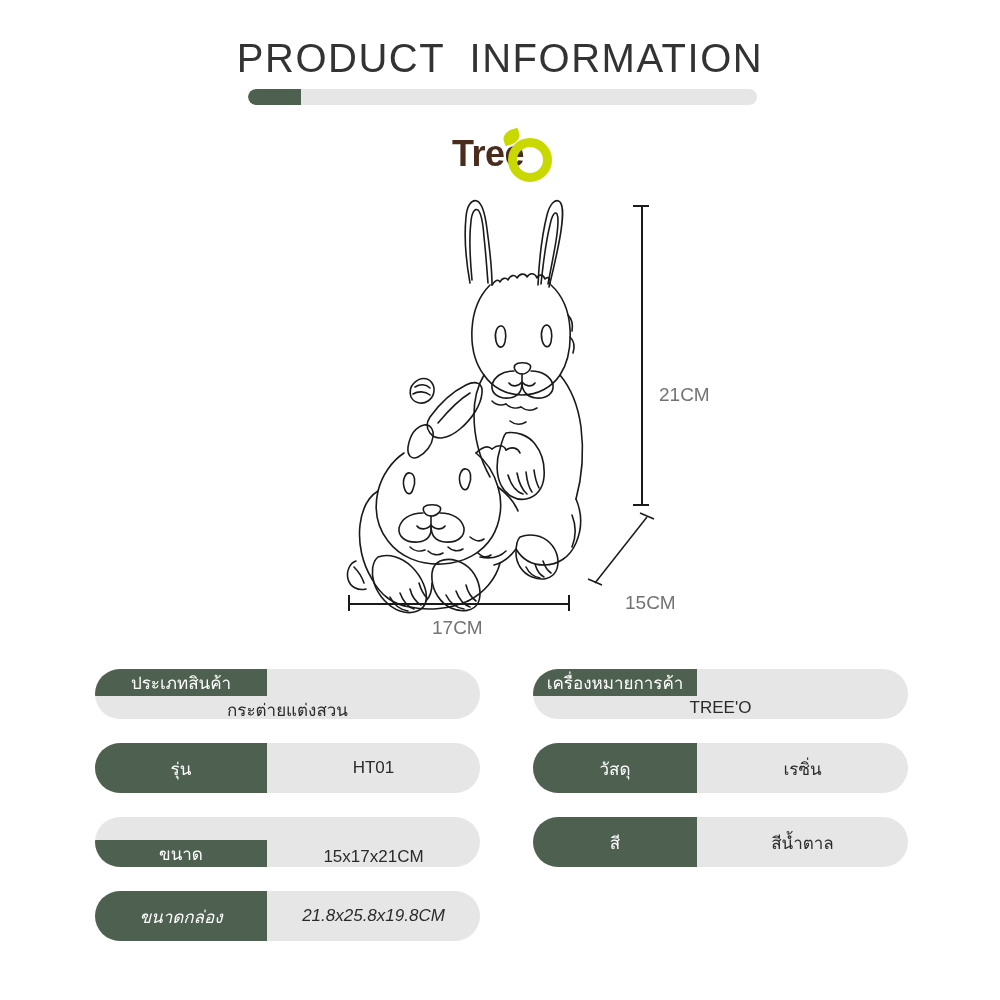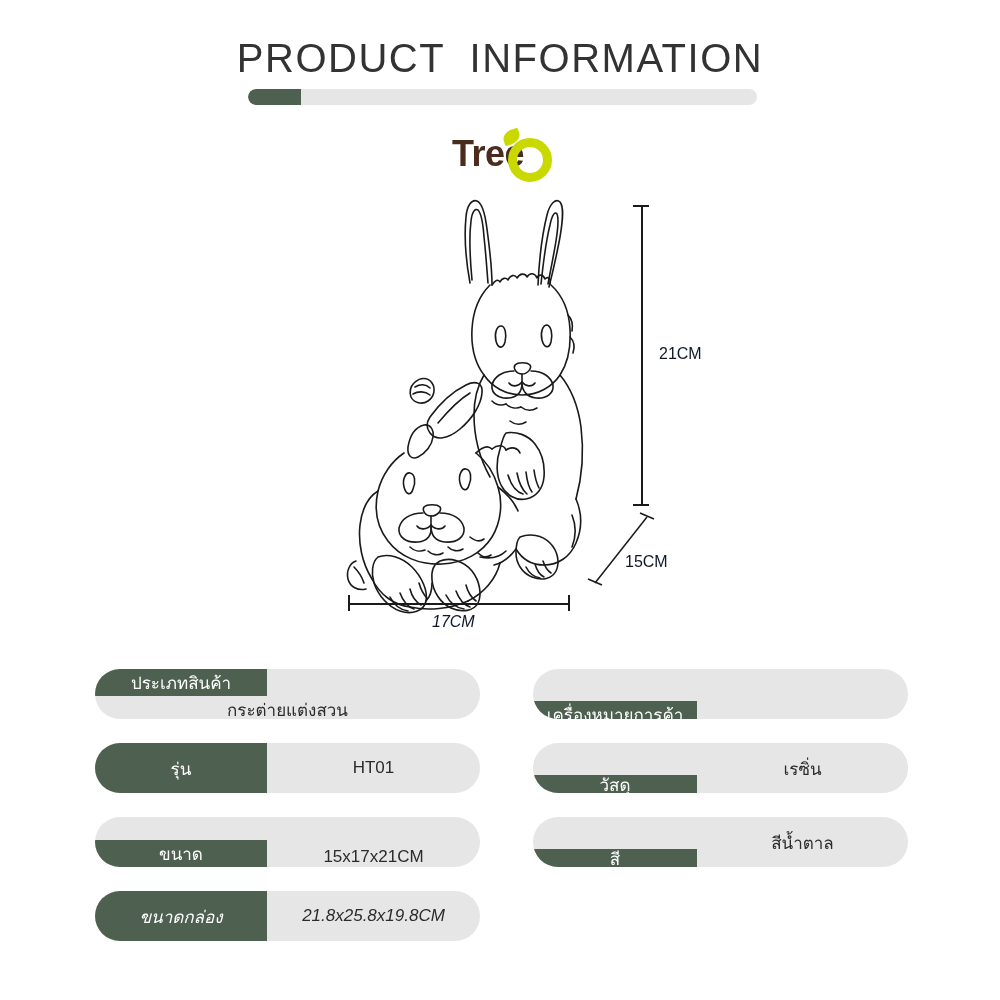--- a/index.html
+++ b/index.html
@@ -85,36 +85,37 @@
     position: absolute;
     left: 320px; top: 185px;
     width: 400px; height: 450px;
   }
   #illustration svg { display: block; }
 
   
   .dim-line { position: absolute; background: #1a1a1a; }
   .dim-label {
     position: absolute;
-    font-size: 16px;
-    color: #0f172a;
+    font-size: 19px;
+    color: #737373;
     white-space: nowrap;
+    margin-top: 39px;
   }
 
   
   #dim-v-line   { left: 641px; top: 205px; width: 1.5px; height: 300px; }
   #dim-v-cap-t  { left: 633px; top: 205px; width: 16px; height: 1.5px; }
   #dim-v-cap-b  { left: 633px; top: 504px; width: 16px; height: 1.5px; }
   #dim-v-label  { left: 659px; top: 345px; }
 
   
   #dim-h-line   { left: 348px; top: 603px; width: 222px; height: 1.5px; }
   #dim-h-cap-l  { left: 348px; top: 595px; width: 1.5px; height: 16px; }
   #dim-h-cap-r  { left: 568px; top: 595px; width: 1.5px; height: 16px; }
-  #dim-h-label  { left: 432px; top: 613px; font-style: italic; }
+  #dim-h-label  { left: 432px; top: 578px; }
 
   
   #dim-d-svg { position: absolute; left: 585px; top: 505px; width: 80px; height: 90px; }
   #dim-d-label { left: 625px; top: 553px; }
 
   
   .spec-row {
     position: absolute;
     height: 50px;
     border-radius: 25px;
@@ -137,21 +138,21 @@
     display: flex;
     align-items: center;
     justify-content: center;
     font-size: 17px;
     color: #2b2b2b;
     white-space: nowrap;
   }
   .col-left  { left: 95px;  width: 385px; }
   .col-right { left: 533px; width: 375px; }
   .col-left  .spec-key { width: 172px; }
-  .col-right .spec-key { width: 164px; margin-top: 32px; }
+  .col-right .spec-key { width: 164px; }
   .r0 { top: 669px; flex-direction: column; }
   .r1 { top: 743px; }
   .r2 { top: 817px; }
   .r3 { top: 891px; }
 </style>
 </head>
 <body>
 
 <div id="page">
 

